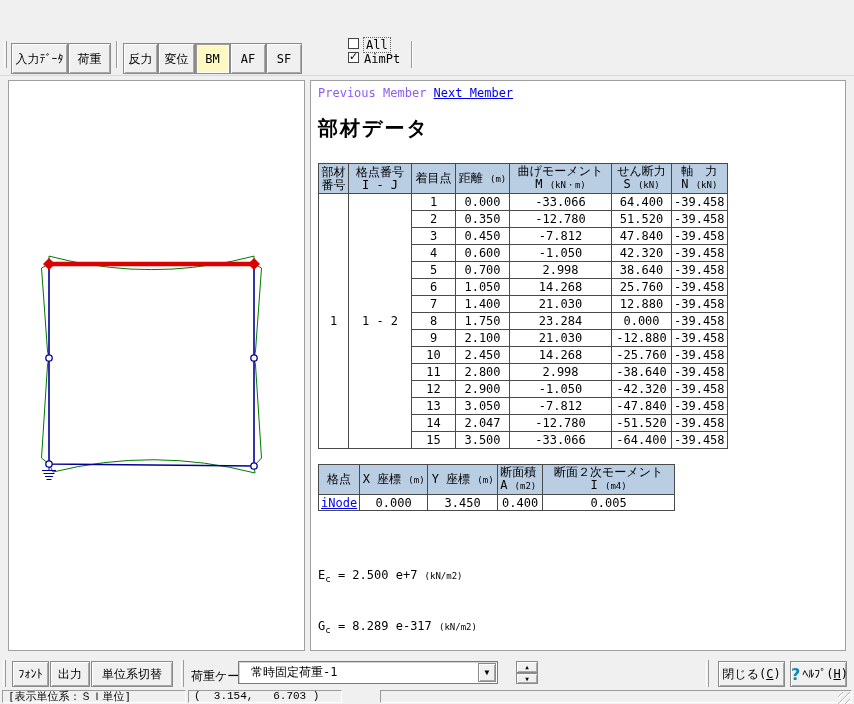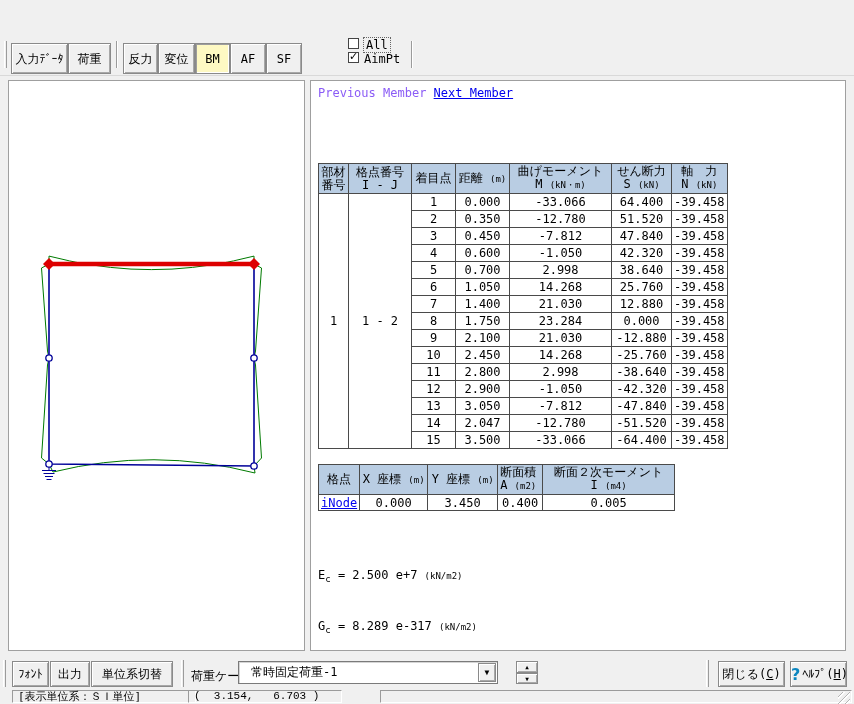--- a/index.html
+++ b/index.html
@@ -118,20 +118,21 @@
       <circle cx="40" cy="383" r="3.2" fill="#fff" stroke-width="1.3" stroke="#000099"></circle>
       <circle cx="245" cy="385" r="3.2" fill="#fff" stroke-width="1.3" stroke="#000099"></circle>
 
       <path fill="none" stroke-width="1" d="M40,386 v4 M33,389.5 h14 M34.5,392.5 h11 M36,395.5 h8 M37.5,398.5 h5" stroke="#000099"></path>
     </svg>
   </div>
 
   <div id="right-panel" class="panel">
     <div class="nav-line"><span class="nav-prev">Previous Member</span><span> </span><span class="nav-next">Next Member</span></div>
 
+    <div class="page-heading">部材データ</div>
 
     <table id="member-table" class="dtable">
       <colgroup>
           <col style="width:30px">
           <col style="width:63px">
           <col style="width:44px">
           <col style="width:54px">
           <col style="width:102px">
           <col style="width:60px">
           <col style="width:53px">
@@ -328,18 +329,18 @@
     <div class="spinner">
       <span class="spin-btn">▲</span>
       <span class="spin-btn">▼</span>
     </div>
     <div class="grip" style="left:706px; top:9px; height:27px;"></div>
     <button class="btn3d" style="left:718px; width:67px;"><span>閉じる(</span><span class="u">C</span><span>)</span></button>
     <button class="btn3d" style="left:790px; width:57px;"><span class="help-q">?</span><span>ﾍﾙﾌﾟ(</span><span class="u">H</span><span>)</span></button>
   </div>
 
   <div class="statusbar">
-    <div class="sb-panel" style="left:12px; width:184px;">[表示単位系：ＳＩ単位]</div>
+    <div class="sb-panel" style="left:2px; width:184px;">[表示単位系：ＳＩ単位]</div>
     <div class="sb-panel" style="left:188px; width:154px;font-family:Liberation Mono, monospace;">(  3.154,   6.703 )</div>
     <div class="sb-panel" style="left:380px; width:472px;"><span class="sb-grip"></span></div>
   </div>
 
 </div>
 
 </body></html>

